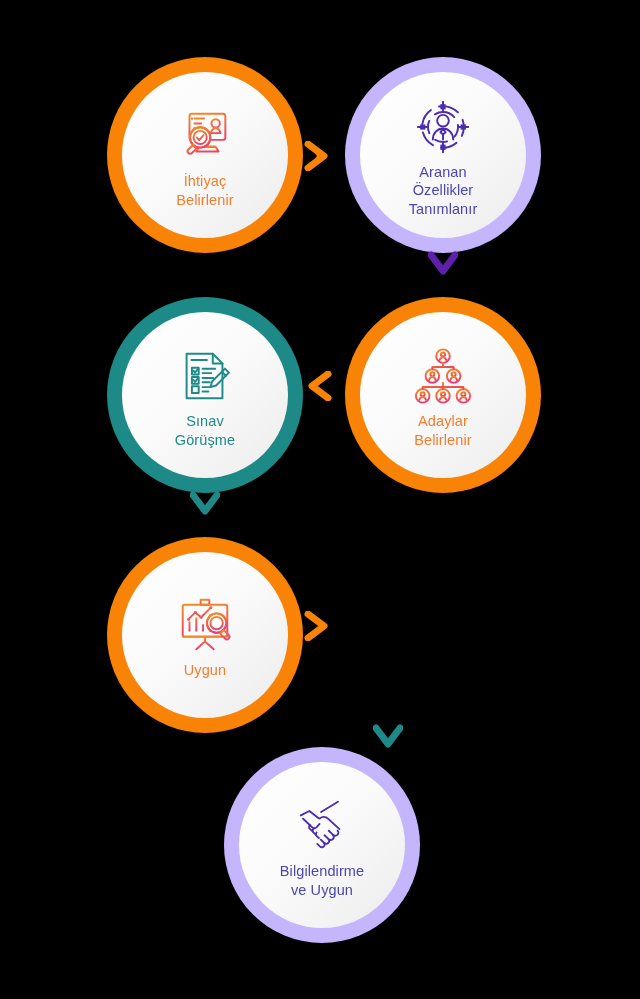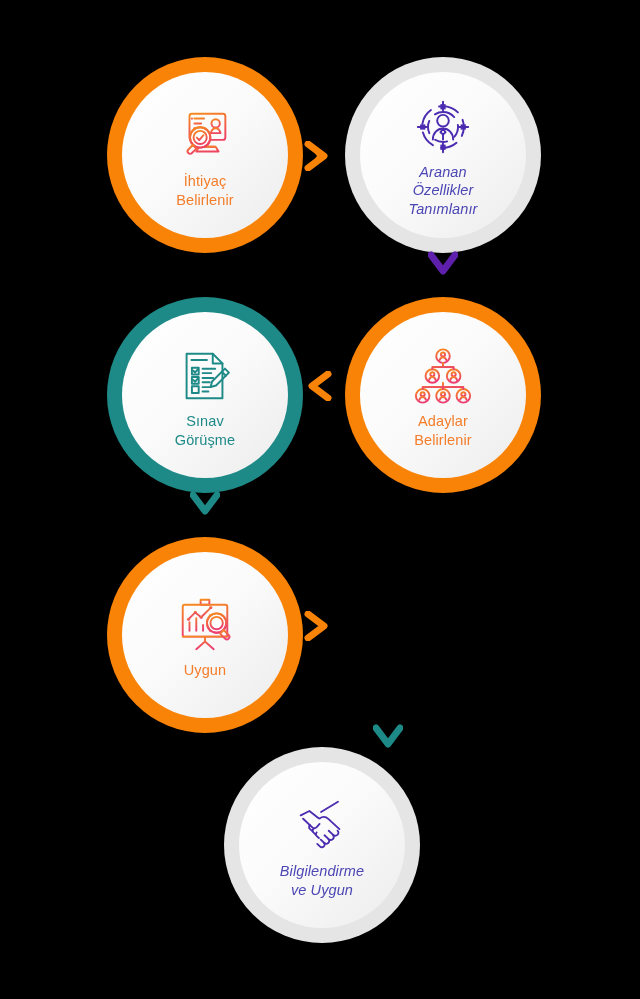--- a/index.html
+++ b/index.html
@@ -53,21 +53,21 @@
   .label {
     text-align: center;
     font-size: 14.5px;
     line-height: 18.5px;
     letter-spacing: 0.1px;
     white-space: pre-line;
     font-family: "Liberation Sans", sans-serif;
   }
   
   .ring-orange { background: #f98307; }
-  .ring-purple { background: #e5e5e5; font-style: italic; }
+  .ring-purple { background: #c4b5fd; }
   .ring-teal   { background: #1e8a87; }
 
   .lbl-orange { color: #f47d2a; }
   .lbl-purple { color: #4b46b4; }
   .lbl-teal   { color: #1e8a87; }
 
   
   .arrow {
     position: absolute;
     filter: drop-shadow(1px 2px 2px rgba(0,0,0,0.4));

